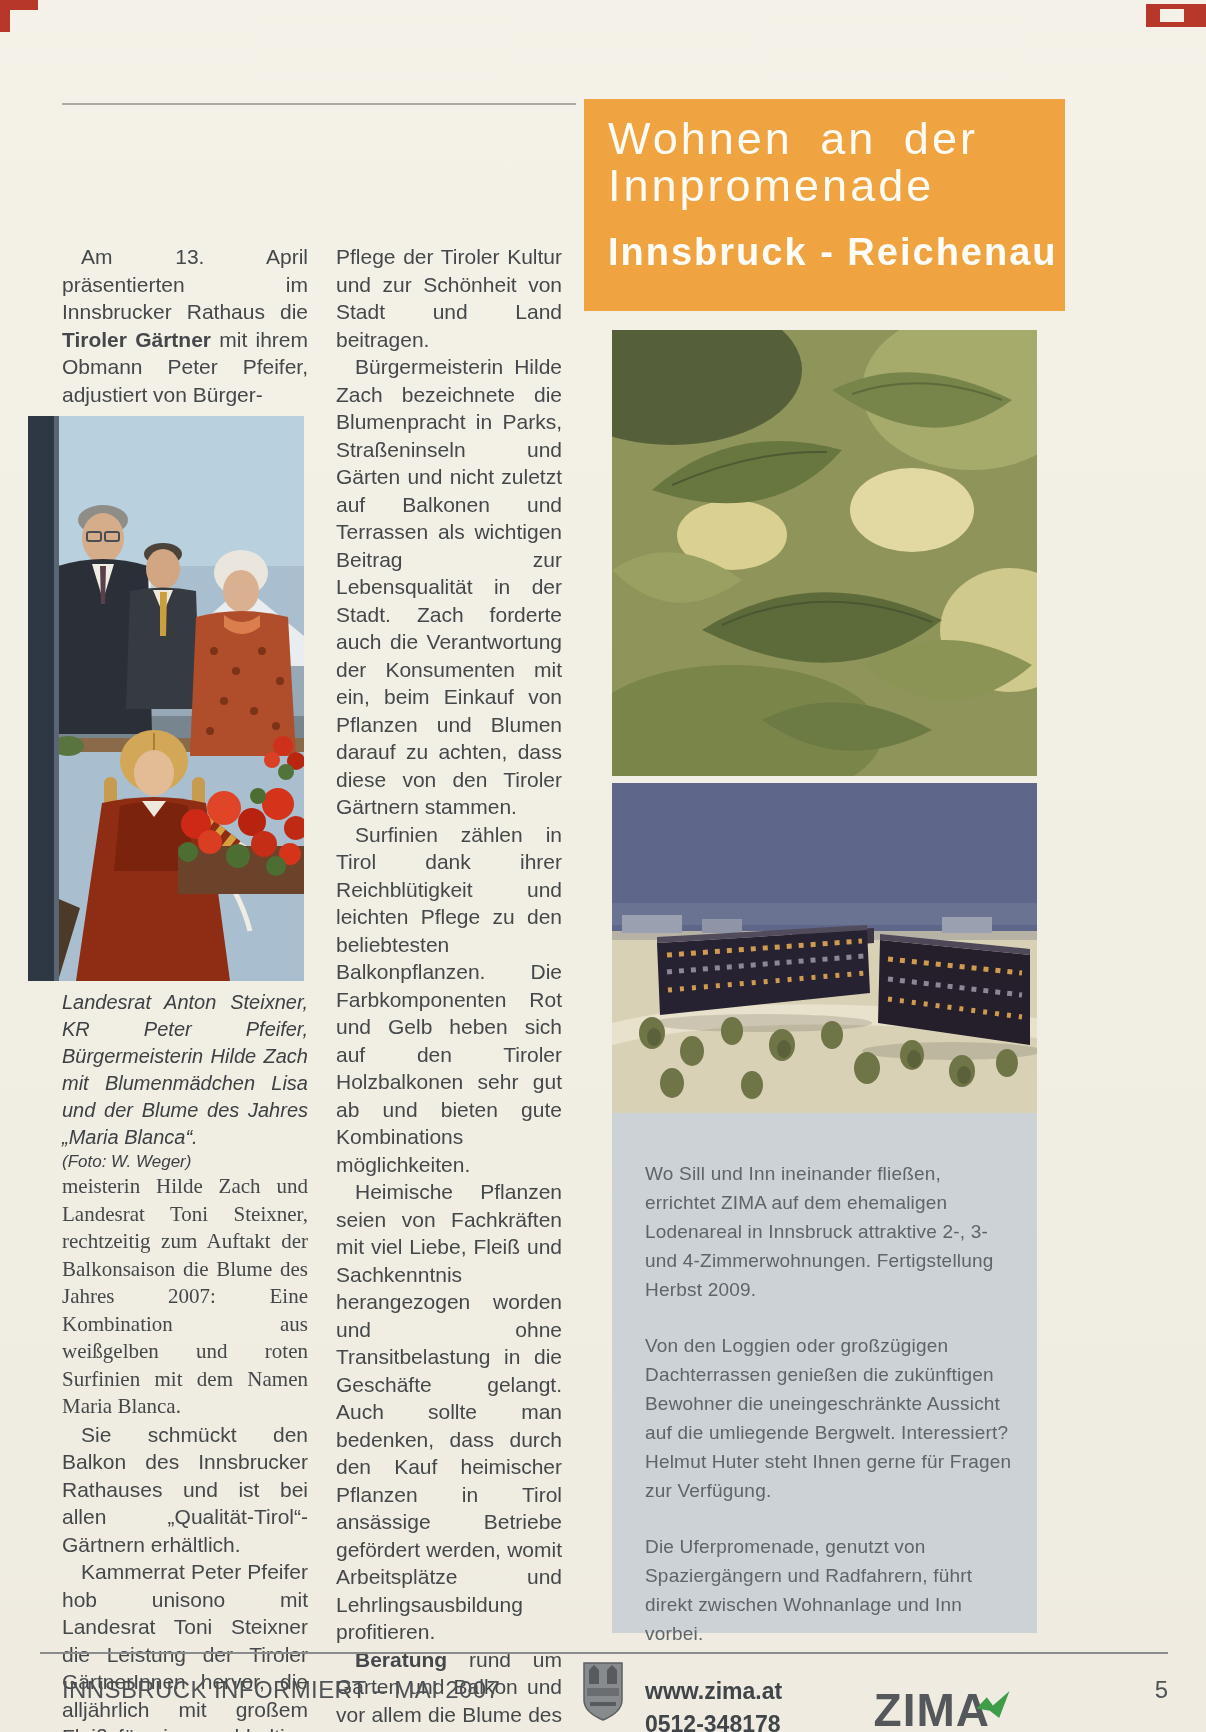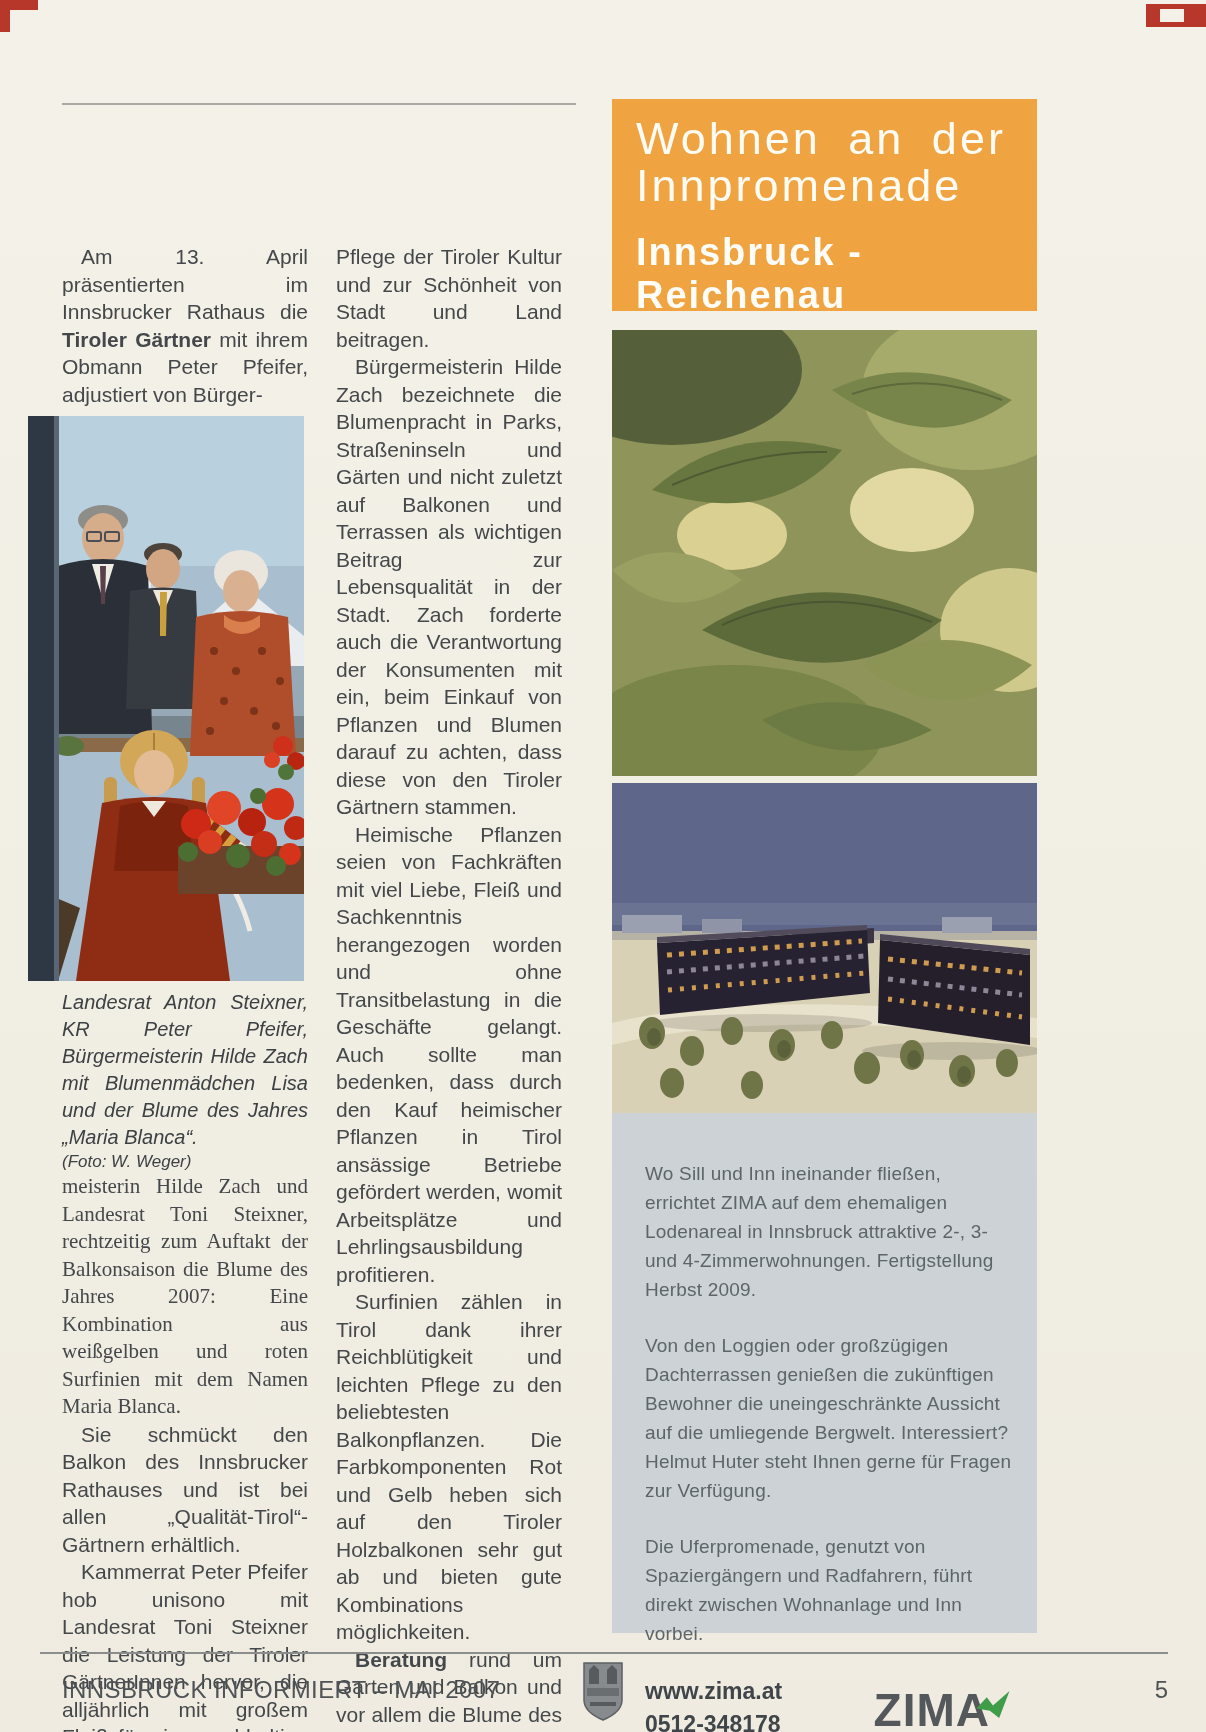--- a/index.html
+++ b/index.html
@@ -38,21 +38,21 @@
     font-style:italic; font-size:20px; line-height:27px; color:#3d4144;
     margin-top:8px; text-align:justify;
   }
   .photo-credit {
     font-style:italic; font-size:17px; line-height:22px; color:#3d4144; text-align:left;
   }
   .after-photo { margin-top:6px;font-family:Liberation Serif, serif; }
 
   
   .ad-header {
-    position:absolute; left:612px; top:99px; width:425px; height:212px;
+    position:absolute; left:584px; top:99px; width:481px; height:212px;
     background:#efa341; color:#fdfcf4;
   }
   .ad-headline {
     margin:16px 0 0 24px; font-size:45px; line-height:47px; font-weight:400;
     letter-spacing:3px; word-spacing:12px;
   }
   .ad-headline.second { margin-top:0; }
   .ad-sub {
     margin:22px 0 0 24px; font-size:38px; font-weight:700; letter-spacing:2px; color:#fffdf8;
   }
@@ -195,22 +195,22 @@
     <div class="photo-credit">(Foto: W. Weger)</div>
 
     <p class="after-photo">meisterin Hilde Zach und Landesrat Toni Steixner, rechtzeitig zum Auftakt der Balkonsaison die Blume des Jahres 2007: Eine Kombination aus weißgelben und roten Surfinien mit dem Namen Maria Blanca.</p>
     <p class="indent">Sie schmückt den Balkon des Innsbrucker Rathauses und ist bei allen „Qualität-Tirol“-Gärtnern erhältlich.</p>
     <p class="indent">Kammerrat Peter Pfeifer hob unisono mit Landesrat Toni Steixner die Leistung der Tiroler GärtnerInnen hervor, die alljährlich mit großem Fleiß für eine nachhaltige Blumenpracht sorgen und damit auch zur</p>
   </div>
 
   <div class="col col-2">
     <p>Pflege der Tiroler Kultur und zur Schönheit von Stadt und Land beitragen.</p>
     <p class="indent">Bürgermeisterin Hilde Zach bezeichnete die Blumenpracht in Parks, Straßeninseln und Gärten und nicht zuletzt auf Balkonen und Terrassen als wichtigen Beitrag zur Lebensqualität in der Stadt. Zach forderte auch die Verantwortung der Konsumenten mit ein, beim Einkauf von Pflanzen und Blumen darauf zu achten, dass diese von den Tiroler Gärtnern stammen.</p>
+    <p class="indent">Surfinien zählen in Tirol dank ihrer Reichblütigkeit und leichten Pflege zu den beliebtesten Balkonpflanzen. Die Farbkomponenten Rot und Gelb heben sich auf den Tiroler Holzbalkonen sehr gut ab und bieten gute Kombinations​möglichkeiten.</p>
     <p class="indent">Heimische Pflanzen seien von Fachkräften mit viel Liebe, Fleiß und Sachkenntnis herangezogen worden und ohne Transitbelastung in die Geschäfte gelangt. Auch sollte man bedenken, dass durch den Kauf heimischer Pflanzen in Tirol ansässige Betriebe gefördert werden, womit Arbeitsplätze und Lehrlingsausbildung profitieren.</p>
-    <p class="indent">Surfinien zählen in Tirol dank ihrer Reichblütigkeit und leichten Pflege zu den beliebtesten Balkonpflanzen. Die Farbkomponenten Rot und Gelb heben sich auf den Tiroler Holzbalkonen sehr gut ab und bieten gute Kombinations​möglichkeiten.</p>
     <p class="indent"><b>Beratung</b><span> rund um Garten und Balkon und vor allem die Blume des Jahres bekommt man von den 26 „Qualität-Tirol“-Gärtnern, ausführlich auch auf der Website </span></p>
   </div>
 
   <div class="ad-header">
     <div class="ad-headline">Wohnen an der</div>
     <div class="ad-headline second">Innpromenade</div>
     <div class="ad-sub">Innsbruck - Reichenau</div>
   </div>
 
   <div class="leaf-photo">

